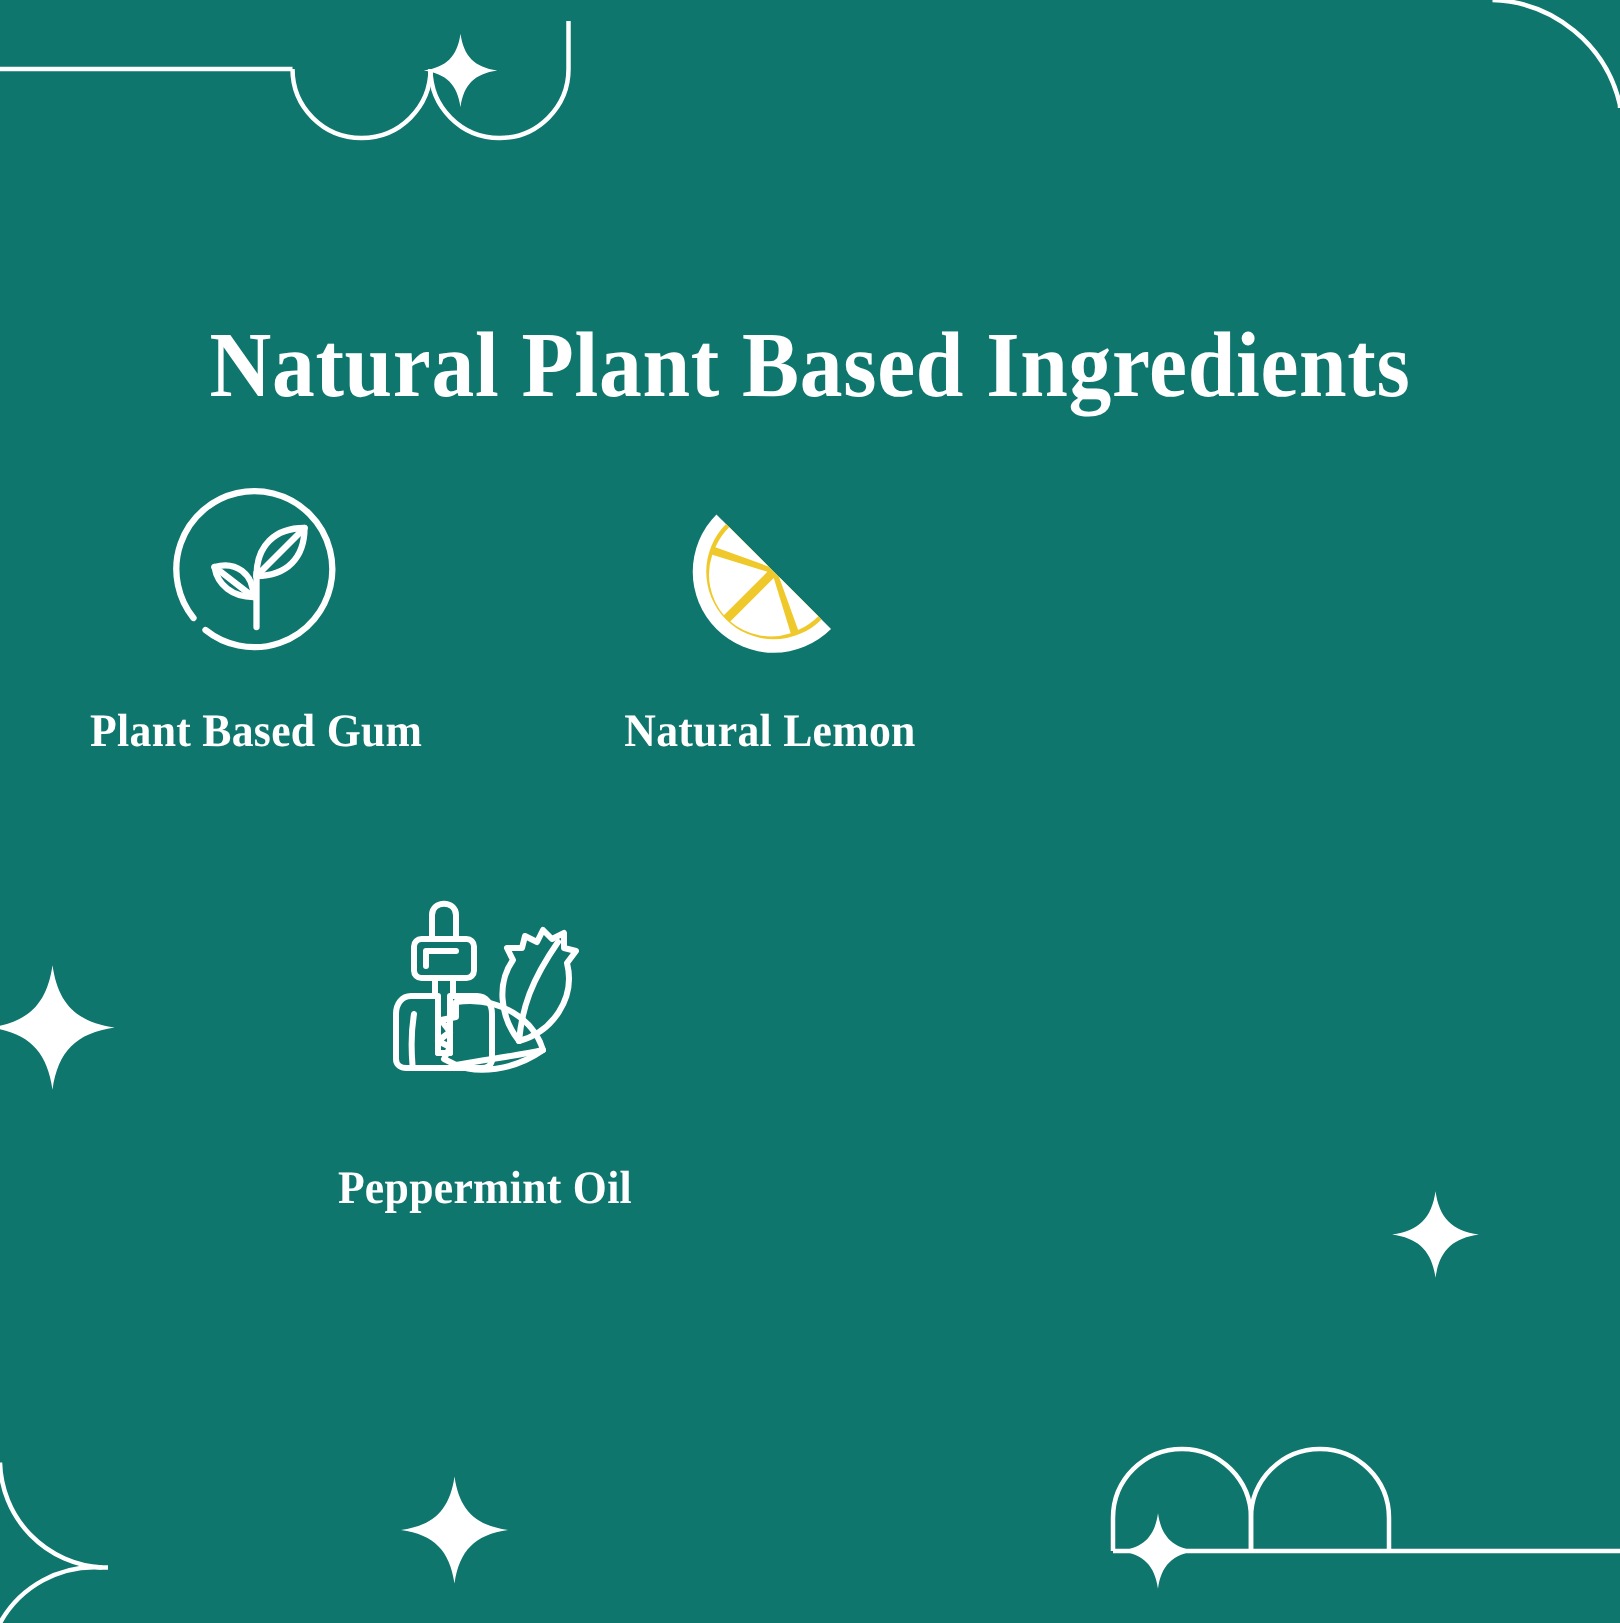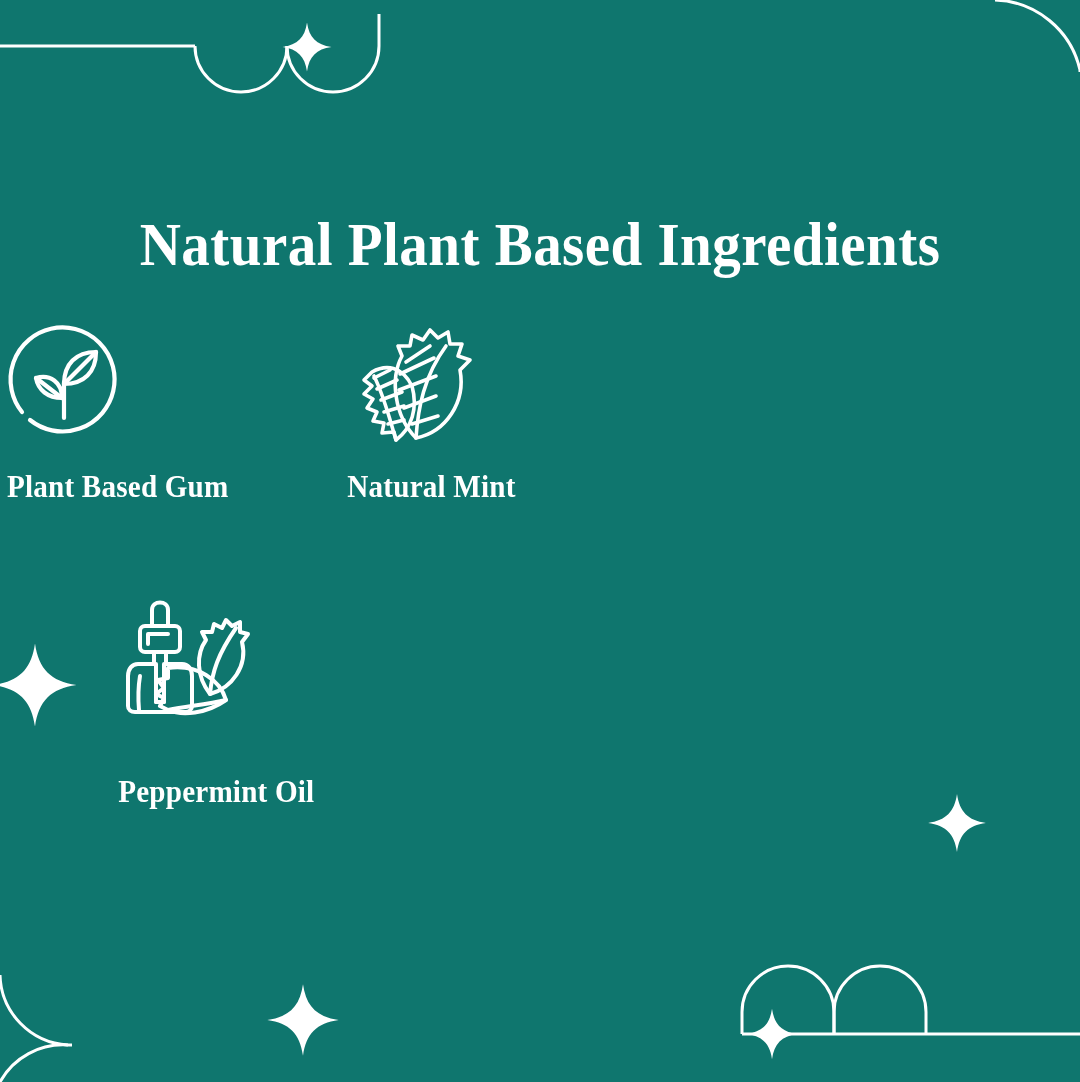--- a/index.html
+++ b/index.html
@@ -56,21 +56,21 @@
   }
   .row {
     display: flex;
     width: 1080px;
   }
   .row-1 { padding-left: 0px; }
   .row-2 { padding-left: 112px; margin-top: 78px; }
   .cell {
     display: flex;
     flex-direction: column;
-    align-items: flex-start;
+    align-items: center;
     width: 342px;
   }
   .row-2 .cell { width: 422px; gap: 39px; }
   .icon-box {
     height: 132px;
     display: flex;
     align-items: center;
     justify-content: center;
   }
   .cell-label {
@@ -146,45 +146,41 @@
               <path d="M64 64 C72 56 84 44 96 32"></path>
 
               <path d="M62 78 C48 78 38 70 36 58 C50 54 62 62 62 78 Z"></path>
               <path d="M62 78 C54 72 44 64 36 58"></path>
             </g>
           </svg>
         </div>
         <div class="cell-label">Plant Based Gum</div>
       </div>
 
-
       <div class="cell">
         <div class="icon-box">
-          <svg width="140" height="128" viewBox="0 0 140 128">
-            <g fill="none" stroke="#FFFFFF" stroke-width="3.6" stroke-linecap="round" stroke-linejoin="round">
-
-              <path d="M30 52 L22 60 L30 66 L22 74 L31 79 L25 88 L35 92 L31 101
-                       L42 103 L40 113 L52 112 L54 120
-                       C70 108 76 88 70 66 C60 46 44 44 30 52 Z"></path>
-              <path d="M54 120 C48 100 42 76 32 56"></path>
-              <path d="M46 104 L62 100 M42 92 L62 86 M39 80 L60 72
-                       M35 69 L55 60 M32 58 L48 50"></path>
-
-              <path d="M60 36 L56 26 L68 26 L70 15 L81 20 L88 10 L96 18 L106 12
-                       L108 24 L120 24 L116 36 L128 40 L118 50
-                       C124 82 104 112 74 118
-                       C52 96 48 58 60 36 Z"></path>
-              <path d="M74 118 C76 88 82 56 104 26"></path>
-              <path d="M70 104 L96 96 M62 88 L94 76 M57 70 L94 56
-                       M58 54 L92 38 M64 42 L88 26"></path>
+          <svg width="128" height="128" viewBox="0 0 128 128">
+            <g transform="rotate(45 64 64)">
+
+              <path d="M10 60 A 54 54 0 0 0 118 60 Z" fill="#FFFFFF"></path>
+
+              <path d="M19 60 A 45 45 0 0 0 109 60 Z" fill="#EFC92B"></path>
+
+              <g fill="#FFFFFF">
+                <path d="M61 63 L61 104 A 42 42 0 0 1 27 81 Z"></path>
+                <path d="M67 63 L67 104 A 42 42 0 0 0 101 81 Z"></path>
+                <path d="M59 60 L22 60 A 42 42 0 0 0 25 76 Z"></path>
+                <path d="M69 60 L106 60 A 42 42 0 0 1 103 76 Z"></path>
+              </g>
             </g>
           </svg>
         </div>
-        <div class="cell-label">Natural Mint</div>
+        <div class="cell-label">Natural Lemon</div>
       </div>
+
     </div>
 
     <div class="row row-2">
 
       <div class="cell">
         <div class="icon-box">
           <svg width="150" height="132" viewBox="0 0 150 132">
             <g fill="none" stroke="#FFFFFF" stroke-width="4" stroke-linecap="round" stroke-linejoin="round">
 
               <path d="M40 26 C40 16 56 16 56 26 L56 42 L40 42 Z"></path>

